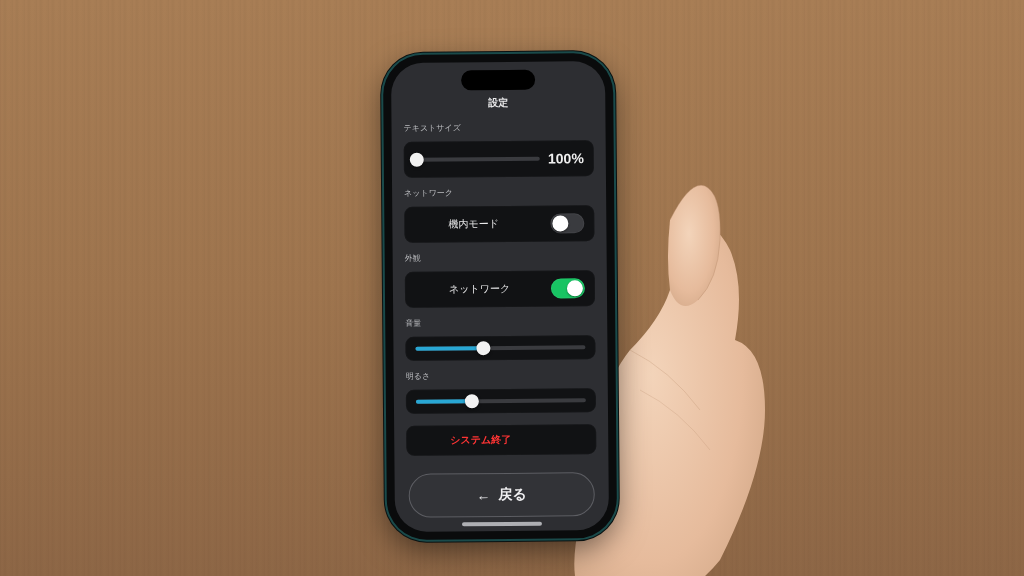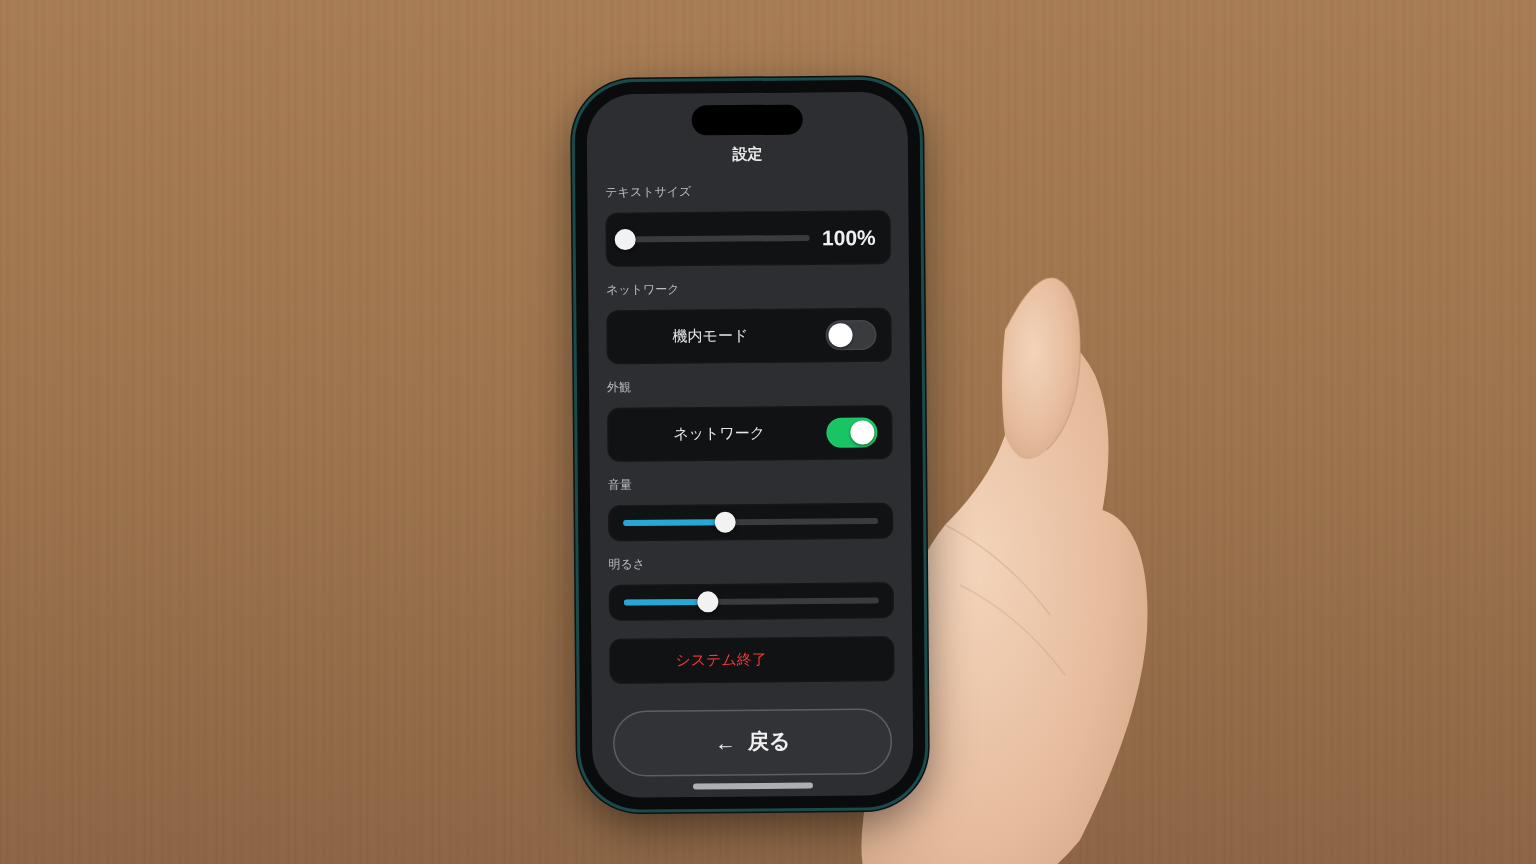--- a/index.html
+++ b/index.html
@@ -109,21 +109,21 @@
   .tile.slider-tile {
     padding: 10px 10px;
   }
   .tile .label {
     font-size: 10px;
     font-weight: 500;
     margin-left: 34px;
   }
   .tile .label.danger {
     color: #ff3434;
-    font-weight: 400;
+    font-weight: 700;
   }
 
   .slider-wrap {
     flex: 1;
     display: flex;
     align-items: center;
     gap: 8px;
   }
   .slider-track {
     flex: 1;

